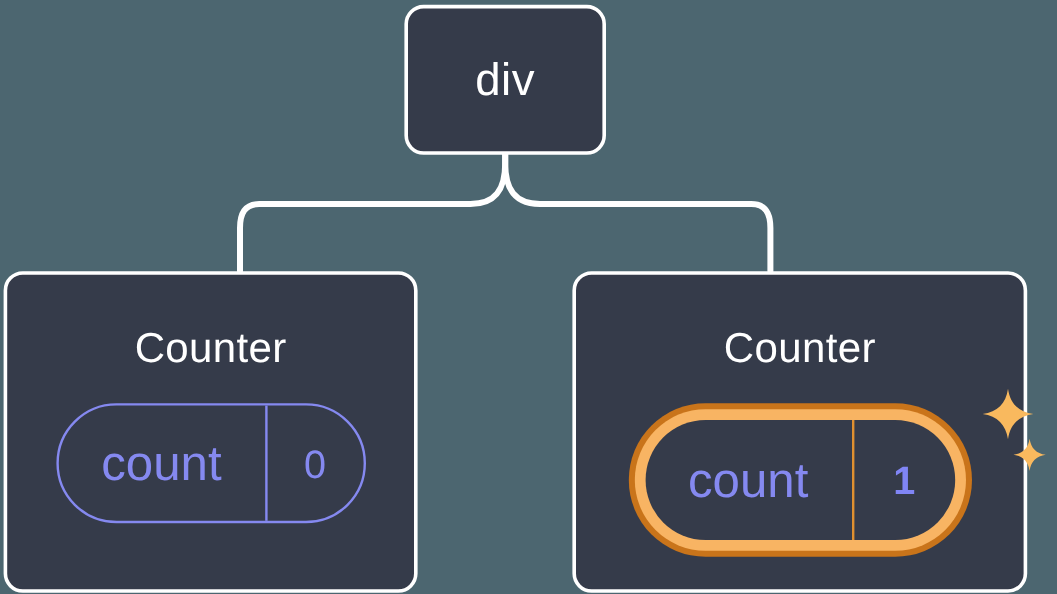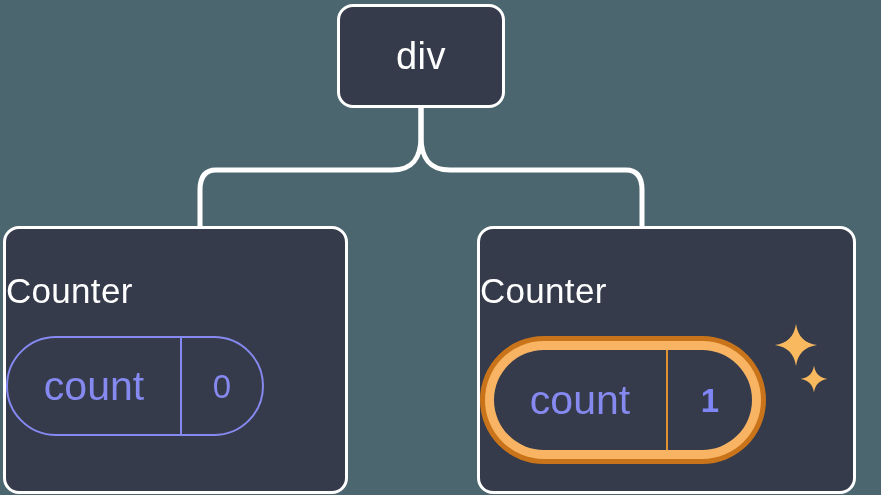--- a/index.html
+++ b/index.html
@@ -36,38 +36,38 @@
     background: #353b4a;
     border: 3px solid #ffffff;
     border-radius: 16px;
   }
 
   
   #node-div {
     left: 337px;
     top: 4px;
     width: 168px;
-    height: 104px;
+    height: 125px;
     display: flex;
     align-items: center;
     justify-content: center;
   }
   .div-label {
     color: #ffffff;
     font-size: 38px;
     font-weight: 300;
     letter-spacing: 0.5px;
     line-height: 1;
   }
 
   
   .counter-card {
     display: flex;
     flex-direction: column;
-    align-items: flex-start;
+    align-items: center;
     padding-top: 44px;
   }
   #node-counter-left {
     left: 3px;
     top: 226px;
     width: 345px;
     height: 268px;
   }
   #node-counter-right {
     left: 477px;

